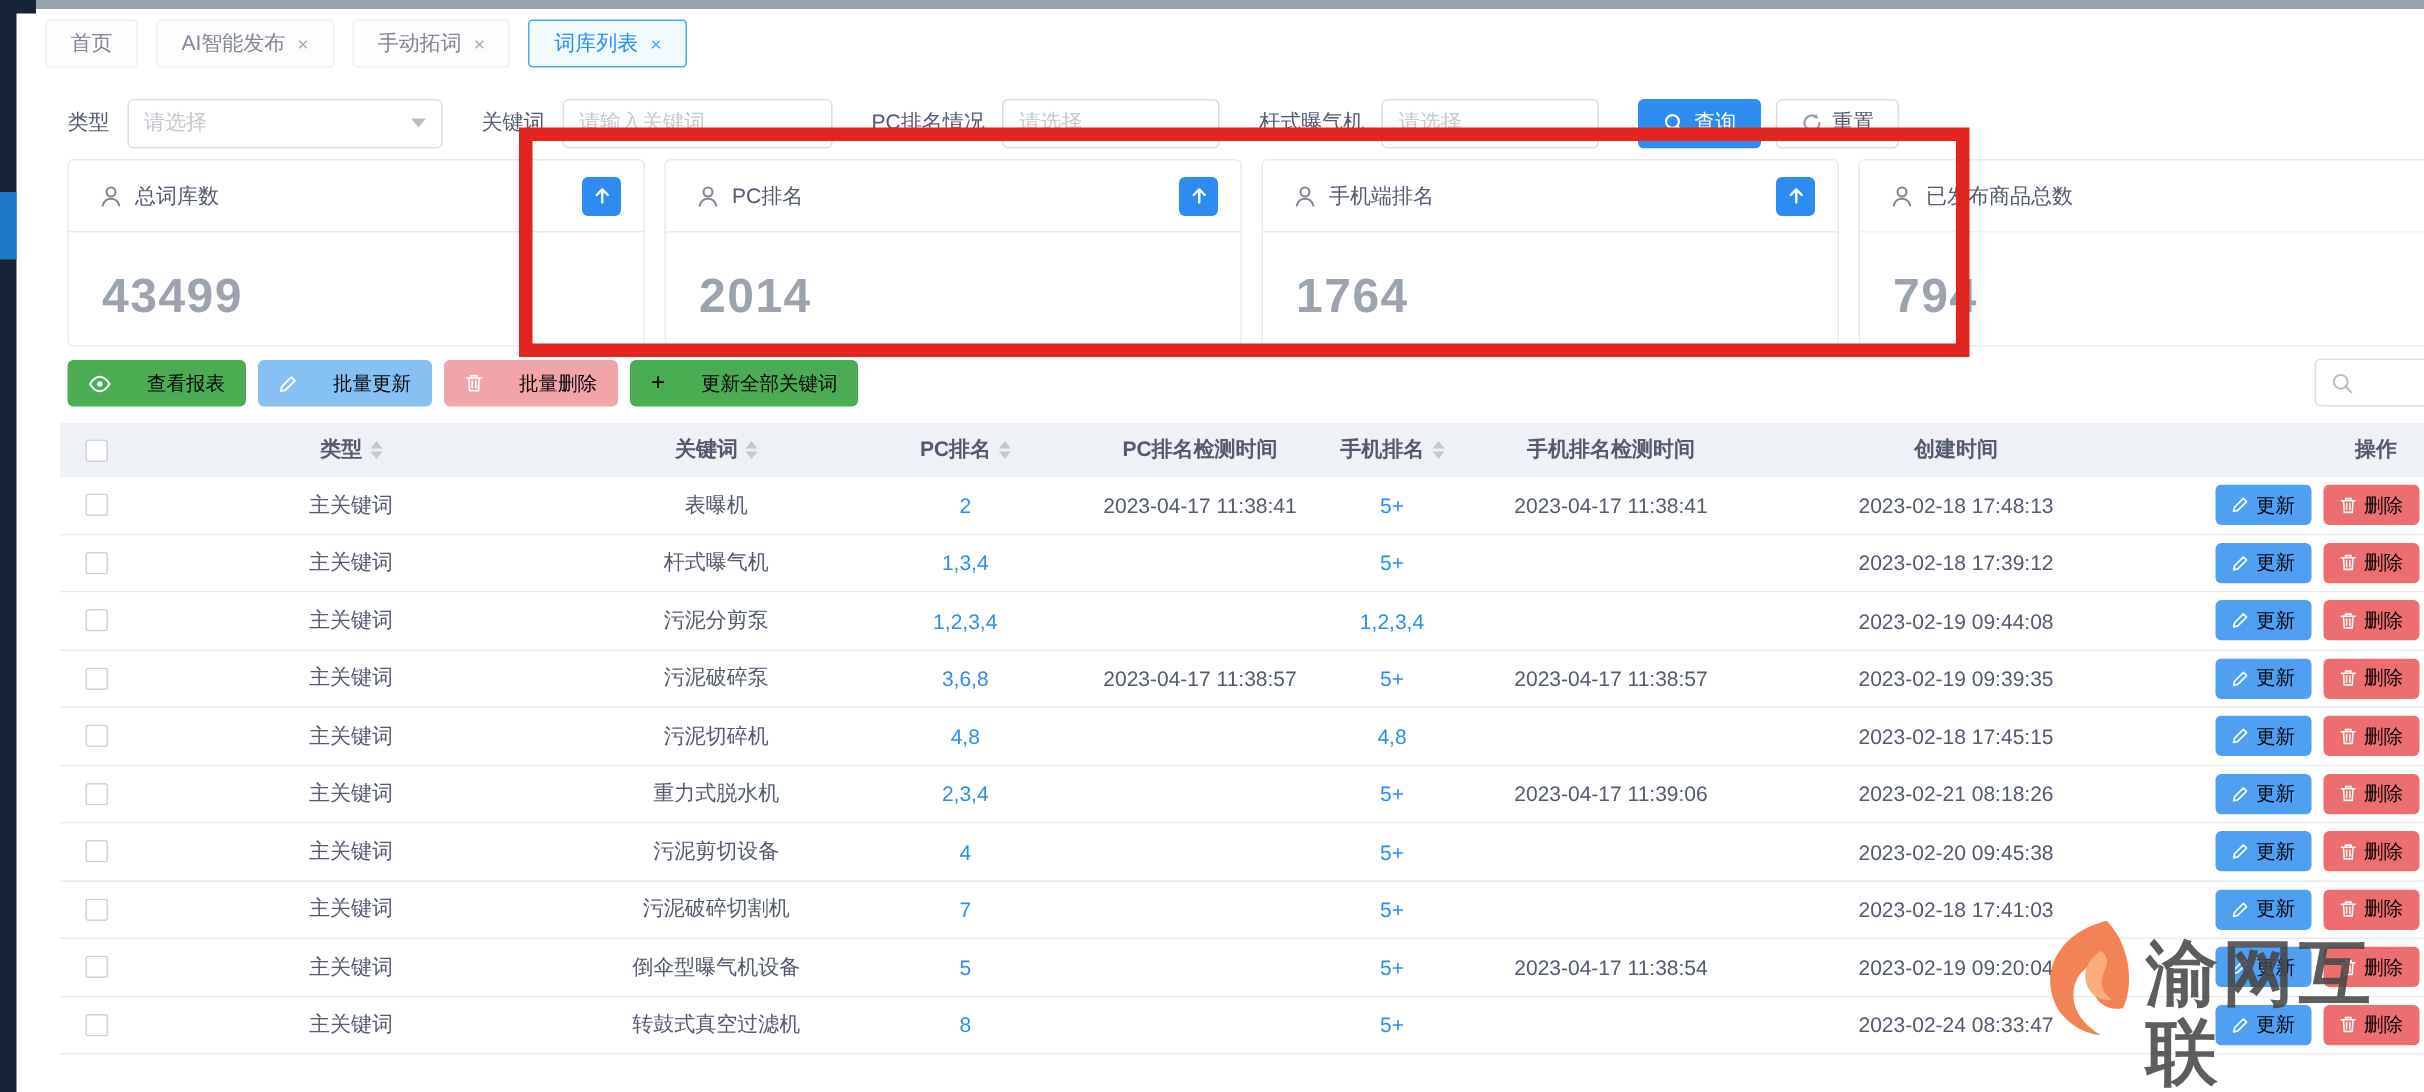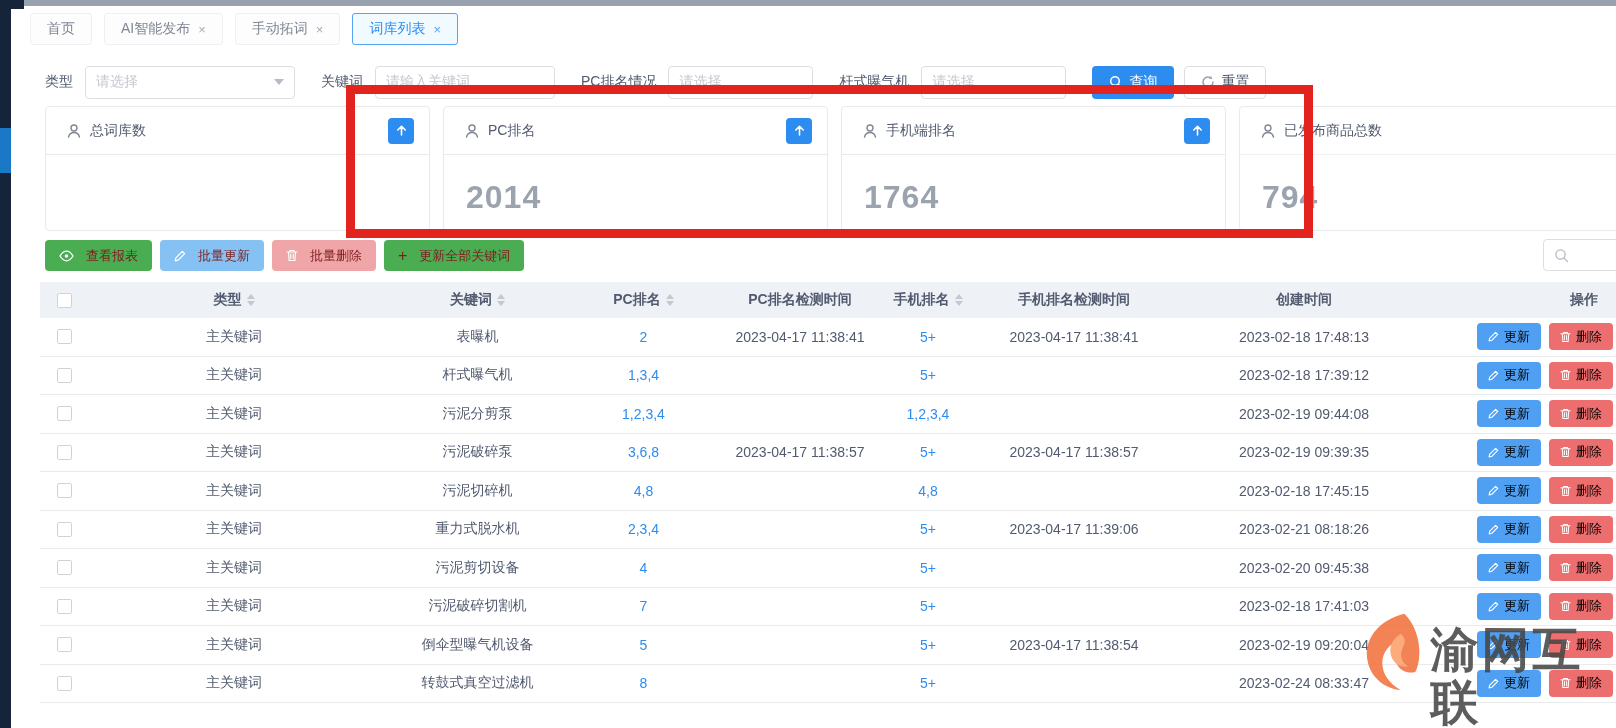--- a/index.html
+++ b/index.html
@@ -40,22 +40,22 @@
   .cards { position:absolute; left:45px; top:106px; display:flex; gap:13px; }
   .card { width:385px; height:125px; background:#fff; border:1px solid #e8eaec; border-radius:4px; flex:none; }
   .card-head { height:48px; border-bottom:1px solid #e8eaec; display:flex; align-items:center; padding:0 15px 0 20px; gap:8px; }
   .card-title { color:#515a6e; }
   .card-arrow { margin-left:auto; width:26px; height:26px; border-radius:4px; background:#2d8cf0;
     display:flex; align-items:center; justify-content:center; cursor:pointer; }
   .card-num { padding:24px 0 0 22px; font-size:32px; font-weight:bold; color:#9aa3ae; letter-spacing:1px; }
 
   
   .toolbar { position:absolute; left:45px; top:240px; display:flex; gap:8px; }
-  .tbtn { height:31px; border-radius:4px; color:#7f1d1d; display:inline-flex; align-items:center;
-    gap:12px; padding:0 14px; font-size:13px; cursor:pointer; }
+  .tbtn { height:31px; border-radius:4px; color:#000000; display:inline-flex; align-items:center;
+    gap:24px; padding:0 14px; font-size:13px; cursor:pointer; }
   .tbtn-report { background:#4aad52; }
   .tbtn-bupdate { background:#85c2f3;text-align:right; }
   .tbtn-bdelete { background:#f0a6a9; }
   .tbtn-updall { background:#4aad52; }
   .searchbox { position:absolute; left:1543px; top:239px; width:110px; height:32px;
     border:1px solid #dcdee2; border-radius:4px; background:#fff; display:flex; align-items:center; padding:0 10px; }
 
   
   .tablewrap { position:absolute; left:40px; top:282px; width:1580px; }
   .trow { display:grid; grid-template-columns:48px 292px 195px 137px 176px 80px 212px 248px 228px; align-items:center; }
@@ -155,20 +155,21 @@
           <circle cx="8" cy="5" r="3" fill="none" stroke="#808695" stroke-width="1.4"></circle>
           <path d="M2.5 14c.8-3 3-4.5 5.5-4.5s4.7 1.5 5.5 4.5" fill="none" stroke="#808695" stroke-width="1.4" stroke-linecap="round"></path>
         </svg>
       <span class="card-title">总词库数</span>
       <div class="card-arrow">
         <svg width="13" height="13" viewBox="0 0 13 13">
             <path d="M6.5 11V2.5M2.8 6 6.5 2.3 10.2 6" fill="none" stroke="#fff" stroke-width="1.6" stroke-linecap="round" stroke-linejoin="round"></path>
           </svg>
       </div>
     </div>
+    <div class="card-num">43499</div>
   </div>
   <div class="card">
     <div class="card-head">
       <svg width="16" height="16" viewBox="0 0 16 16">
           <circle cx="8" cy="5" r="3" fill="none" stroke="#808695" stroke-width="1.4"></circle>
           <path d="M2.5 14c.8-3 3-4.5 5.5-4.5s4.7 1.5 5.5 4.5" fill="none" stroke="#808695" stroke-width="1.4" stroke-linecap="round"></path>
         </svg>
       <span class="card-title">PC排名</span>
       <div class="card-arrow">
         <svg width="13" height="13" viewBox="0 0 13 13">

